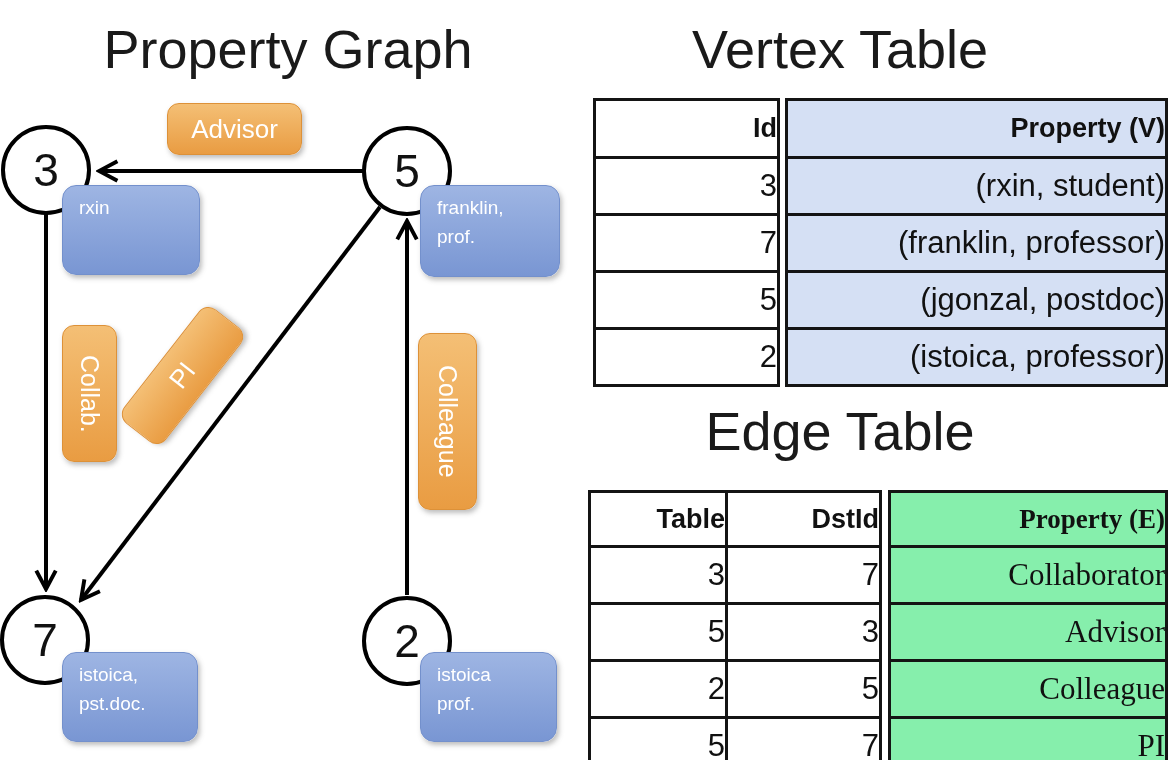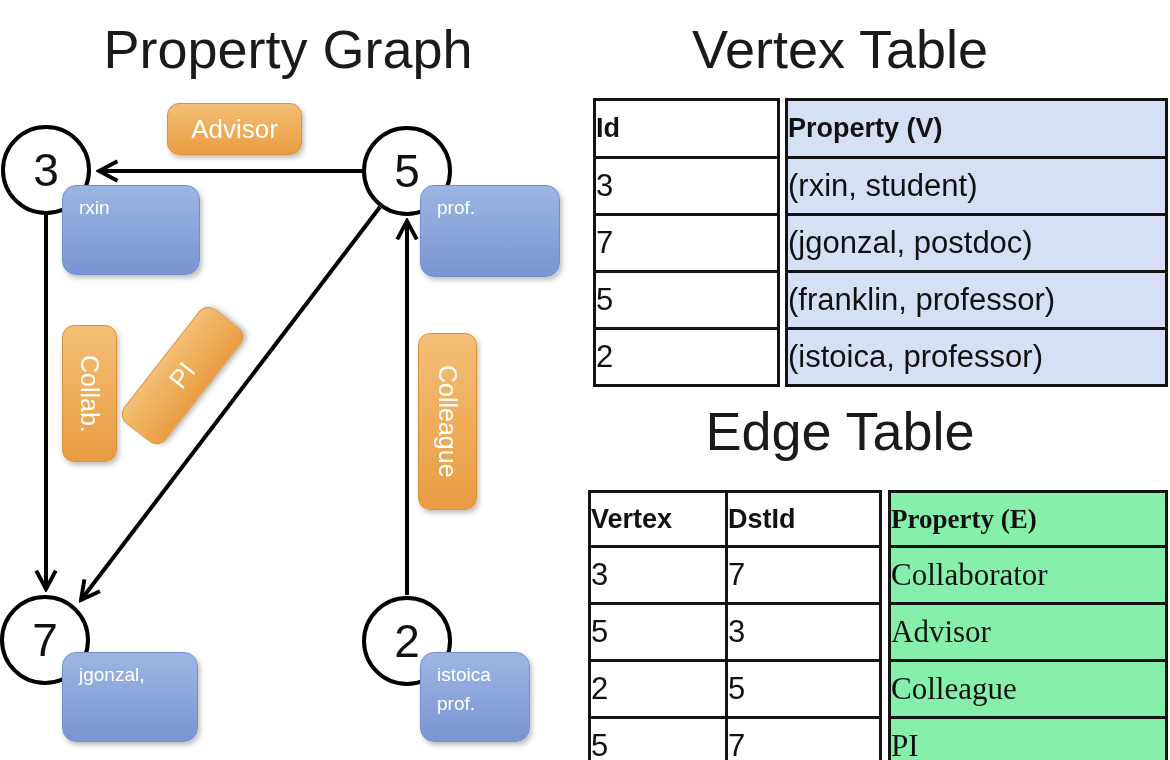--- a/index.html
+++ b/index.html
@@ -46,21 +46,21 @@
   }
   .elabel.vert{writing-mode:vertical-rl;font-size:25px;}
   .elabel.pi{transform:rotate(-52deg);}
 
   
   .t{
     position:absolute;border-collapse:collapse;table-layout:fixed;
     font-family:"Liberation Sans",sans-serif;
   }
   .t th,.t td{
-    border:3px solid #141414;text-align:left;vertical-align:middle;
+    border:3px solid #141414;text-align:right;vertical-align:middle;
     padding:0;overflow:hidden;white-space:nowrap;
   }
   .t th{height:52px;font-size:27px;font-weight:bold;background:#fff;color:#111;}
   .t td{height:54px;font-size:31px;font-weight:400;background:#fff;color:#111;}
   .t.vprop th,.t.vprop td{background:#D5E0F4;}
   .t.eprop th,.t.eprop td{background:#86efac;font-family:Liberation Serif, serif;}
 </style>
 </head>
 <body>
 
@@ -97,26 +97,28 @@
     <span>7</span>
   </div>
   <div class="node" style="left:362px;top:596px;">
     <span>2</span>
   </div>
 
   <div class="vlabel" style="left:62px;top:185px;width:138px;height:90px;">
     <div>rxin</div>
   </div>
   <div class="vlabel" style="left:420px;top:185px;width:140px;height:92px;">
+    <div>franklin,</div>
     <div>prof.</div>
   </div>
   <div class="vlabel" style="left:62px;top:652px;width:136px;height:90px;">
-    <div>jgonzal,</div>
-  </div>
-  <div class="vlabel" style="left:420px;top:652px;width:110px;height:90px;">
+    <div>istoica,</div>
+    <div>pst.doc.</div>
+  </div>
+  <div class="vlabel" style="left:420px;top:652px;width:137px;height:90px;">
     <div>istoica</div>
     <div>prof.</div>
   </div>
 
   <table class="t" style="left:593px;top:98px;width:187px;">
     <tbody>
         <tr>
           <th style="height:55px;">Id</th>
         </tr>
     <tr>
@@ -136,39 +138,39 @@
 
   <table class="t vprop" style="left:785px;top:98px;width:383px;padding-left:48px;">
     <tbody>
         <tr>
           <th style="height:55px;">Property (V)</th>
         </tr>
     <tr>
           <td>(rxin, student)</td>
         </tr>
     <tr>
+          <td>(franklin, professor)</td>
+        </tr>
+    <tr>
           <td>(jgonzal, postdoc)</td>
-        </tr>
-    <tr>
-          <td>(franklin, professor)</td>
         </tr>
     <tr>
           <td>(istoica, professor)</td>
         </tr>
   </tbody>
     </table>
 
   <table class="t" style="left:588px;top:490px;width:294px;">
     <colgroup>
         <col style="width:137px;">
         <col>
       </colgroup>
     <tbody>
         <tr>
-      <th>Vertex</th>
+      <th>Table</th>
       <th>DstId</th>
     </tr>
     <tr>
       <td>3</td>
       <td>7</td>
     </tr>
     <tr>
       <td>5</td>
       <td>3</td>
     </tr>

